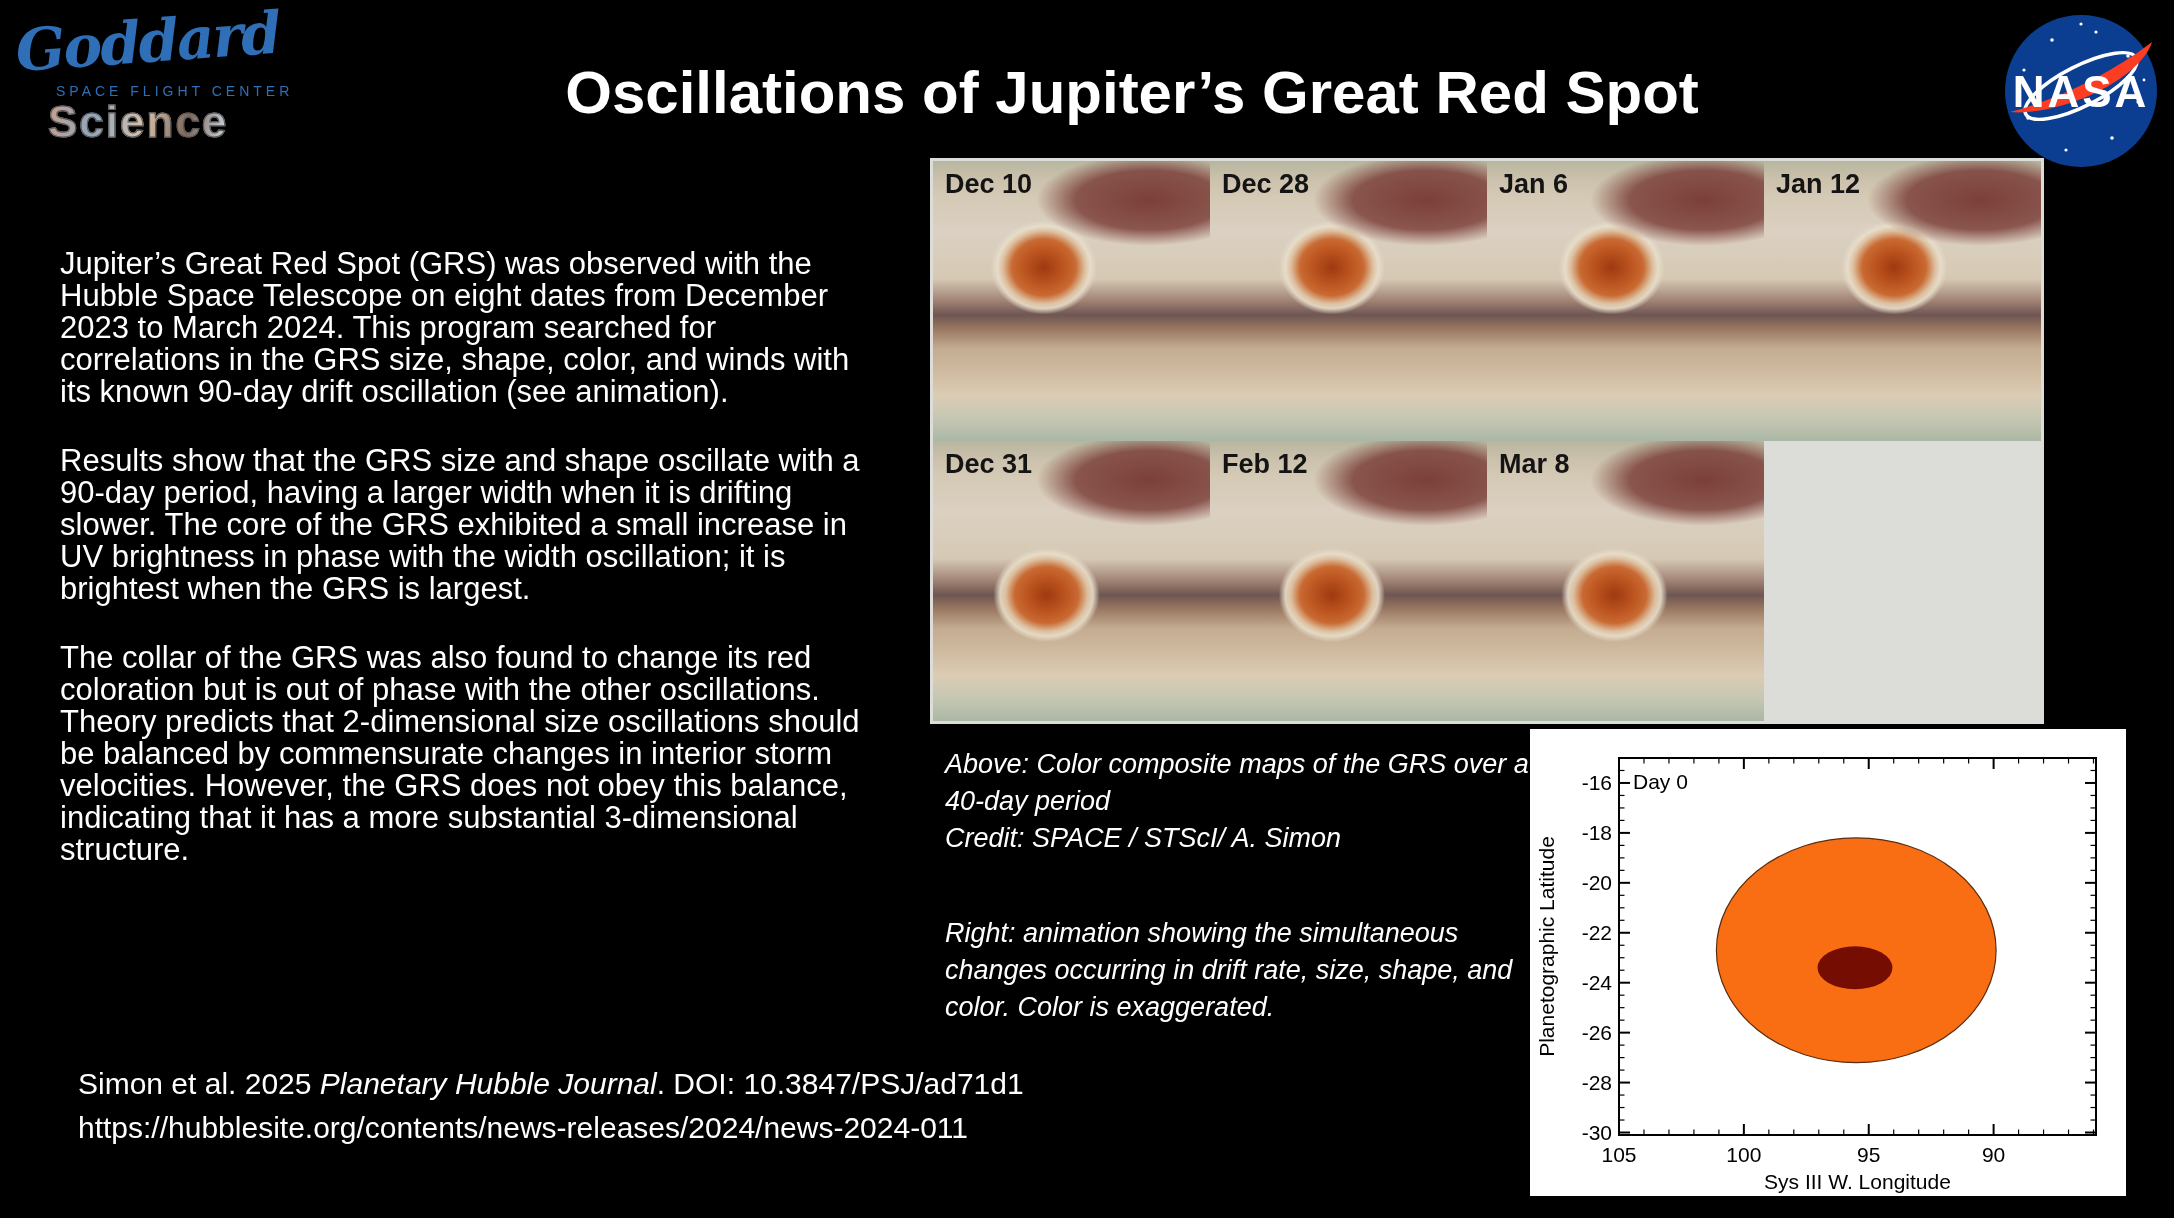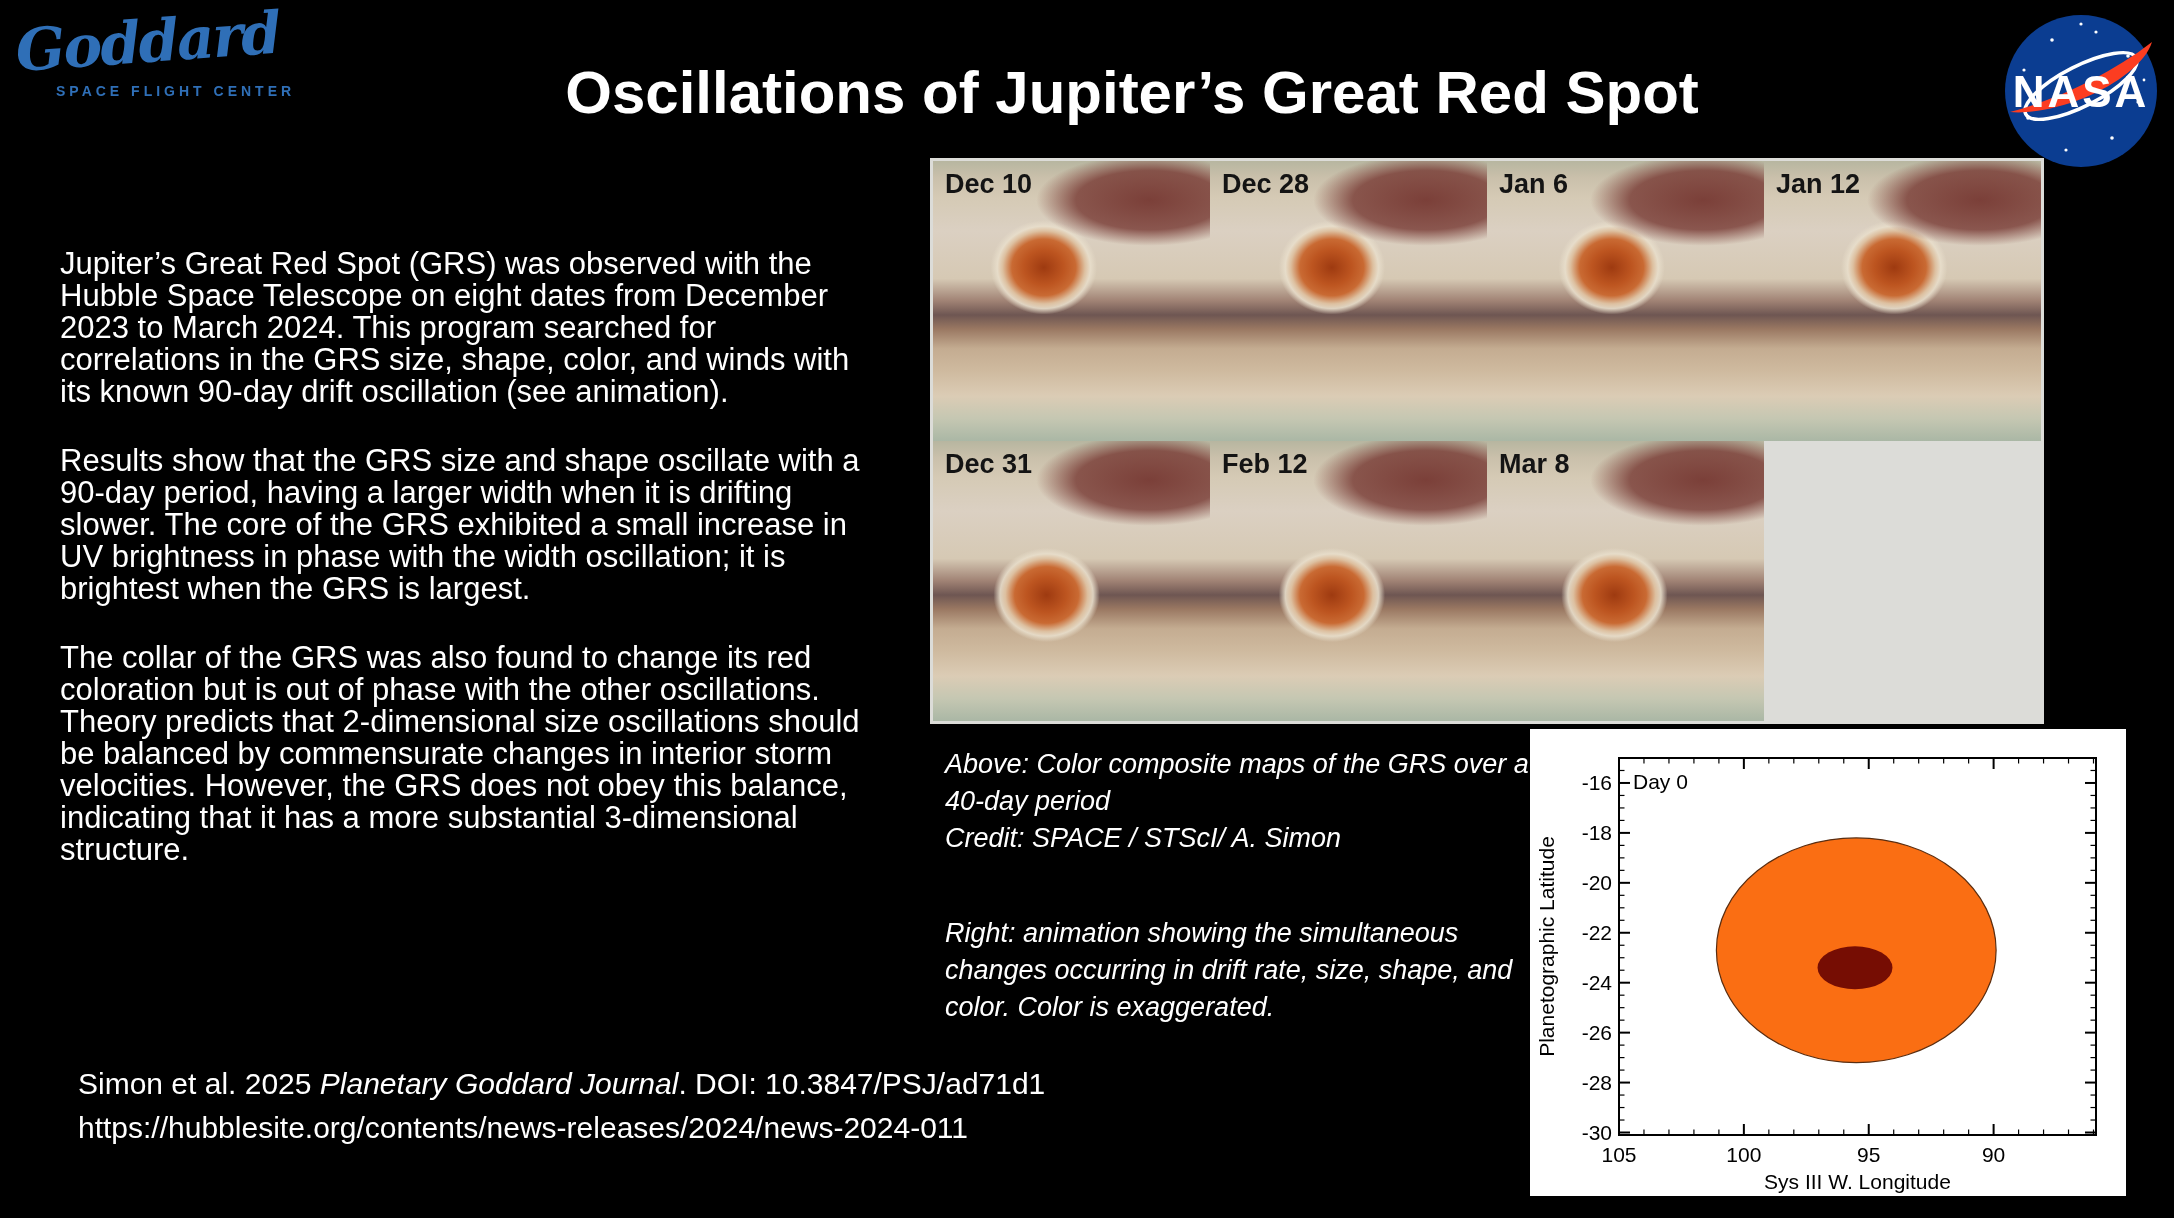--- a/index.html
+++ b/index.html
@@ -4,21 +4,21 @@
 <style>
   html,body{margin:0;padding:0;background:#000;}
   body{width:2174px;height:1218px;position:relative;overflow:hidden;
        font-family:"Liberation Sans",sans-serif;color:#fff;}
 
   
   .goddard{position:absolute;left:18px;top:22px;width:300px;line-height:1;}
   .goddard-script{font-family:"DejaVu Serif",serif;font-style:italic;font-weight:bold;
       font-size:58px;color:#2f6fb7;letter-spacing:-2px;transform:rotate(-4deg);
       transform-origin:left bottom;}
-  .goddard-sub{font-size:14px;font-weight:bold;color:#2f6fb7;letter-spacing:4px;
+  .goddard-sub{font-size:14px;font-weight:normal;color:#2f6fb7;letter-spacing:4px;
       margin:4px 0 0 38px;}
   .goddard-science{font-size:44px;font-weight:bold;letter-spacing:2px;margin:2px 0 0 30px;
       color:#b08f7e;-webkit-text-stroke:1.2px #5a5a5a;}
   @supports (-webkit-background-clip: text) {
     .goddard-science{
       background:linear-gradient(100deg,#c99e8b 0%,#8fa6c0 18%,#d8bfa8 36%,#7d6659 52%,
                  #c9d2dc 66%,#a98f76 82%,#b87f8e 100%);
       -webkit-background-clip:text;background-clip:text;color:transparent;}
   }
   .title{position:absolute;left:0;right:0;top:58px;margin:0 0 0 90px;text-align:center;
@@ -66,20 +66,21 @@
   .chart-panel{position:absolute;left:1530px;top:729px;width:596px;height:467px;
       background:#fff;}
   .chart-panel svg{display:block;}
 </style>
 </head>
 <body>
 
 <div class="goddard">
   <div class="goddard-script">Goddard</div>
   <div class="goddard-sub">SPACE FLIGHT CENTER</div>
+  <div class="goddard-science">Science</div>
 </div>
 
 <h1 class="title">Oscillations of Jupiter’s Great Red Spot</h1>
 
 <svg class="nasa-logo" viewBox="0 0 162 162">
   <circle cx="81" cy="81" r="76" fill="#0B3D91"></circle>
   <g fill="#fff">
     <circle cx="52" cy="30" r="1.8"></circle>
       <circle cx="96" cy="22" r="1.6"></circle>
     <circle cx="128" cy="46" r="1.8"></circle>
@@ -126,21 +127,21 @@
     </div>
   </div>
 
 <div class="captions">
   <div class="cap">Above: Color composite maps of the GRS over a 40-day period</div>
   <div class="cap">Credit: SPACE / STScI/ A. Simon</div>
   <div class="cap cap-gap-lg">Right: animation showing the simultaneous changes occurring in drift rate, size, shape, and color. Color is exaggerated.</div>
 </div>
 
 <div class="citation">
-  <div><span>Simon et al. 2025 </span><i>Planetary Goddard Journal</i><span>. DOI: 10.3847/PSJ/ad71d1</span></div>
+  <div><span>Simon et al. 2025 </span><i>Planetary Hubble Journal</i><span>. DOI: 10.3847/PSJ/ad71d1</span></div>
   <div>https://hubblesite.org/contents/news-releases/2024/news-2024-011</div>
 </div>
 
 <div class="chart-panel">
   <svg id="grs-chart" width="596" height="467" viewBox="0 0 596 467">
       <rect x="0" y="0" width="596" height="467" fill="#FFFFFF"></rect>
       <ellipse cx="326.25130890052367" cy="221.24503311258275" rx="139.8534031413613" ry="112.35099337748343" fill="#FA6E13" stroke="#5a2d10" stroke-width="1.2"></ellipse>
       <ellipse cx="325.0026178010473" cy="238.7218543046357" rx="37.46073298429321" ry="21.471523178807946" fill="#760D03"></ellipse>
       <rect x="89" y="29" width="477" height="377" fill="none" stroke="#000000" stroke-width="2"></rect>
       <line x1="563.5026178010473" y1="406" x2="563.5026178010473" y2="400.5" stroke="#000000" stroke-width="1.2"></line>

